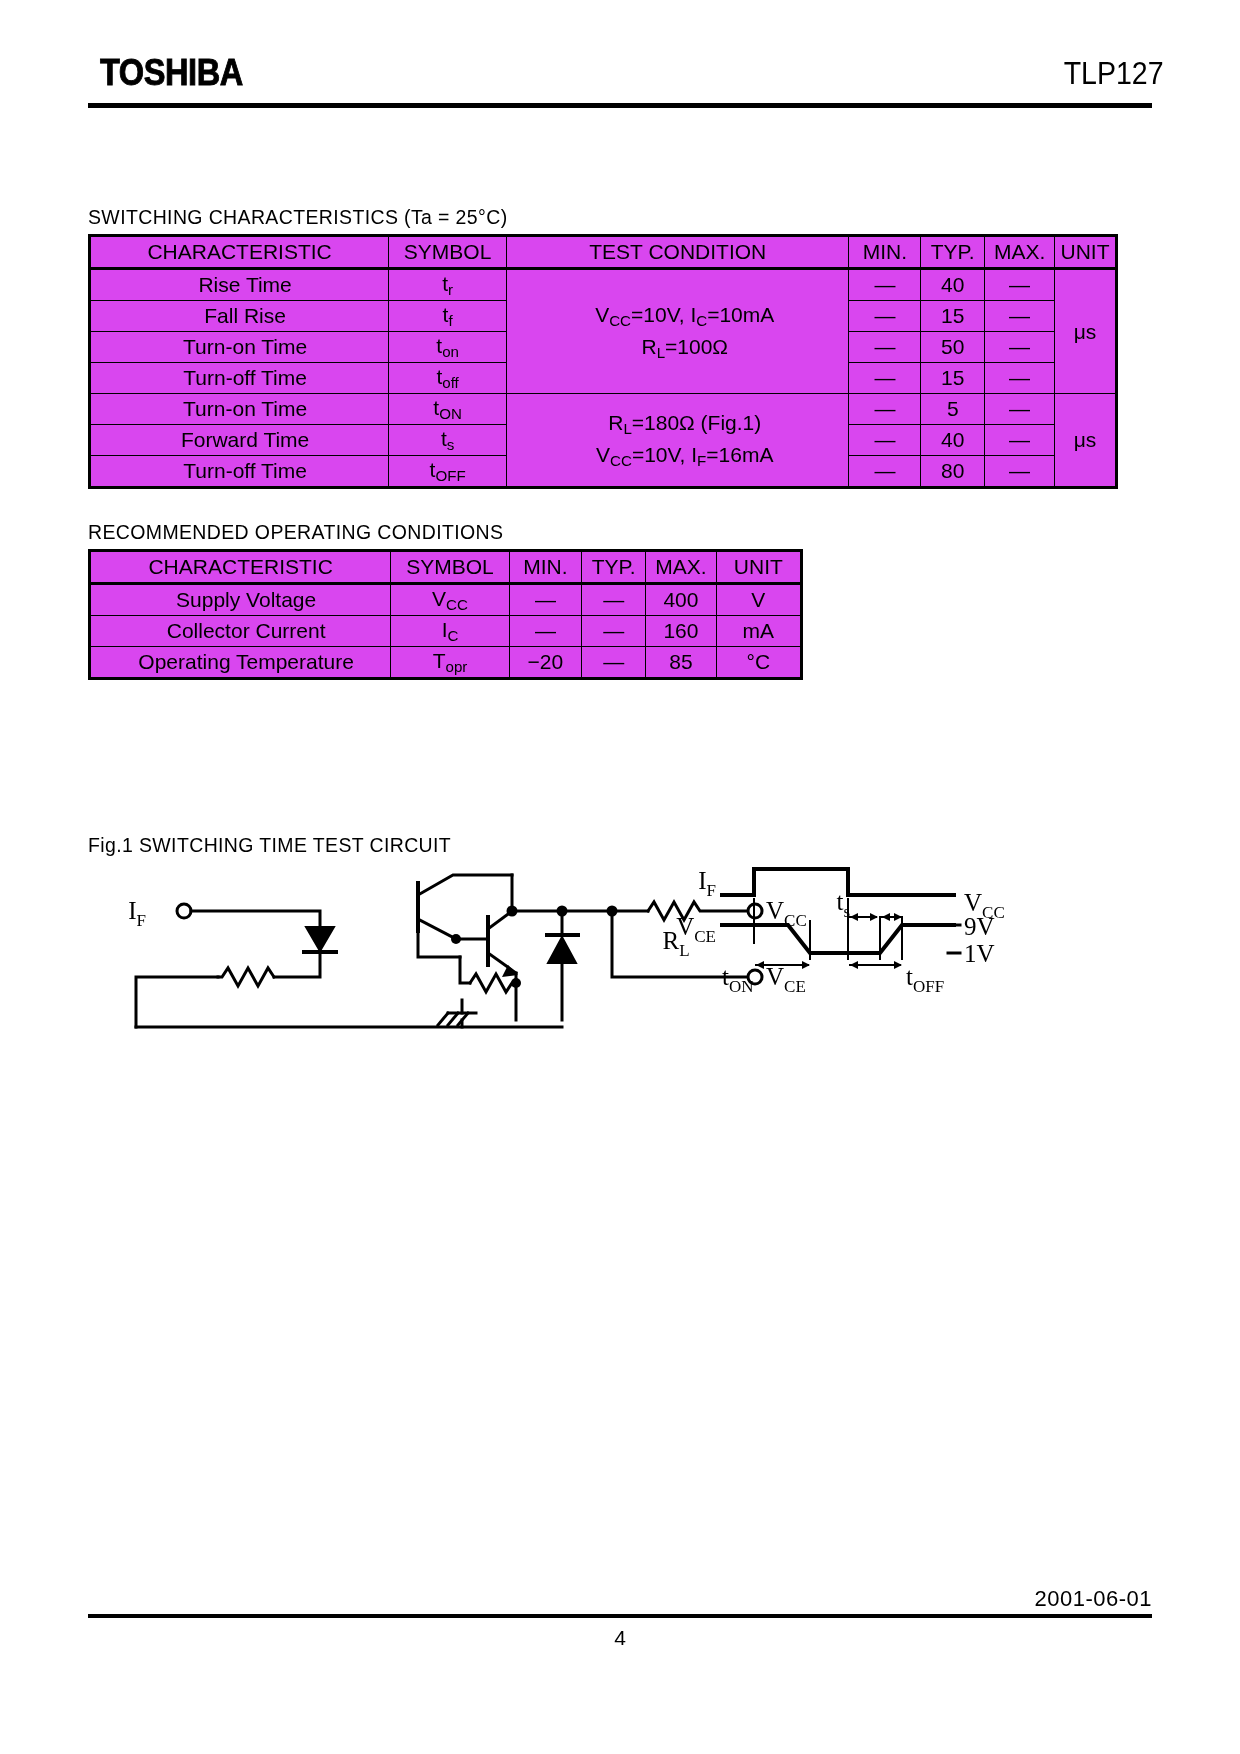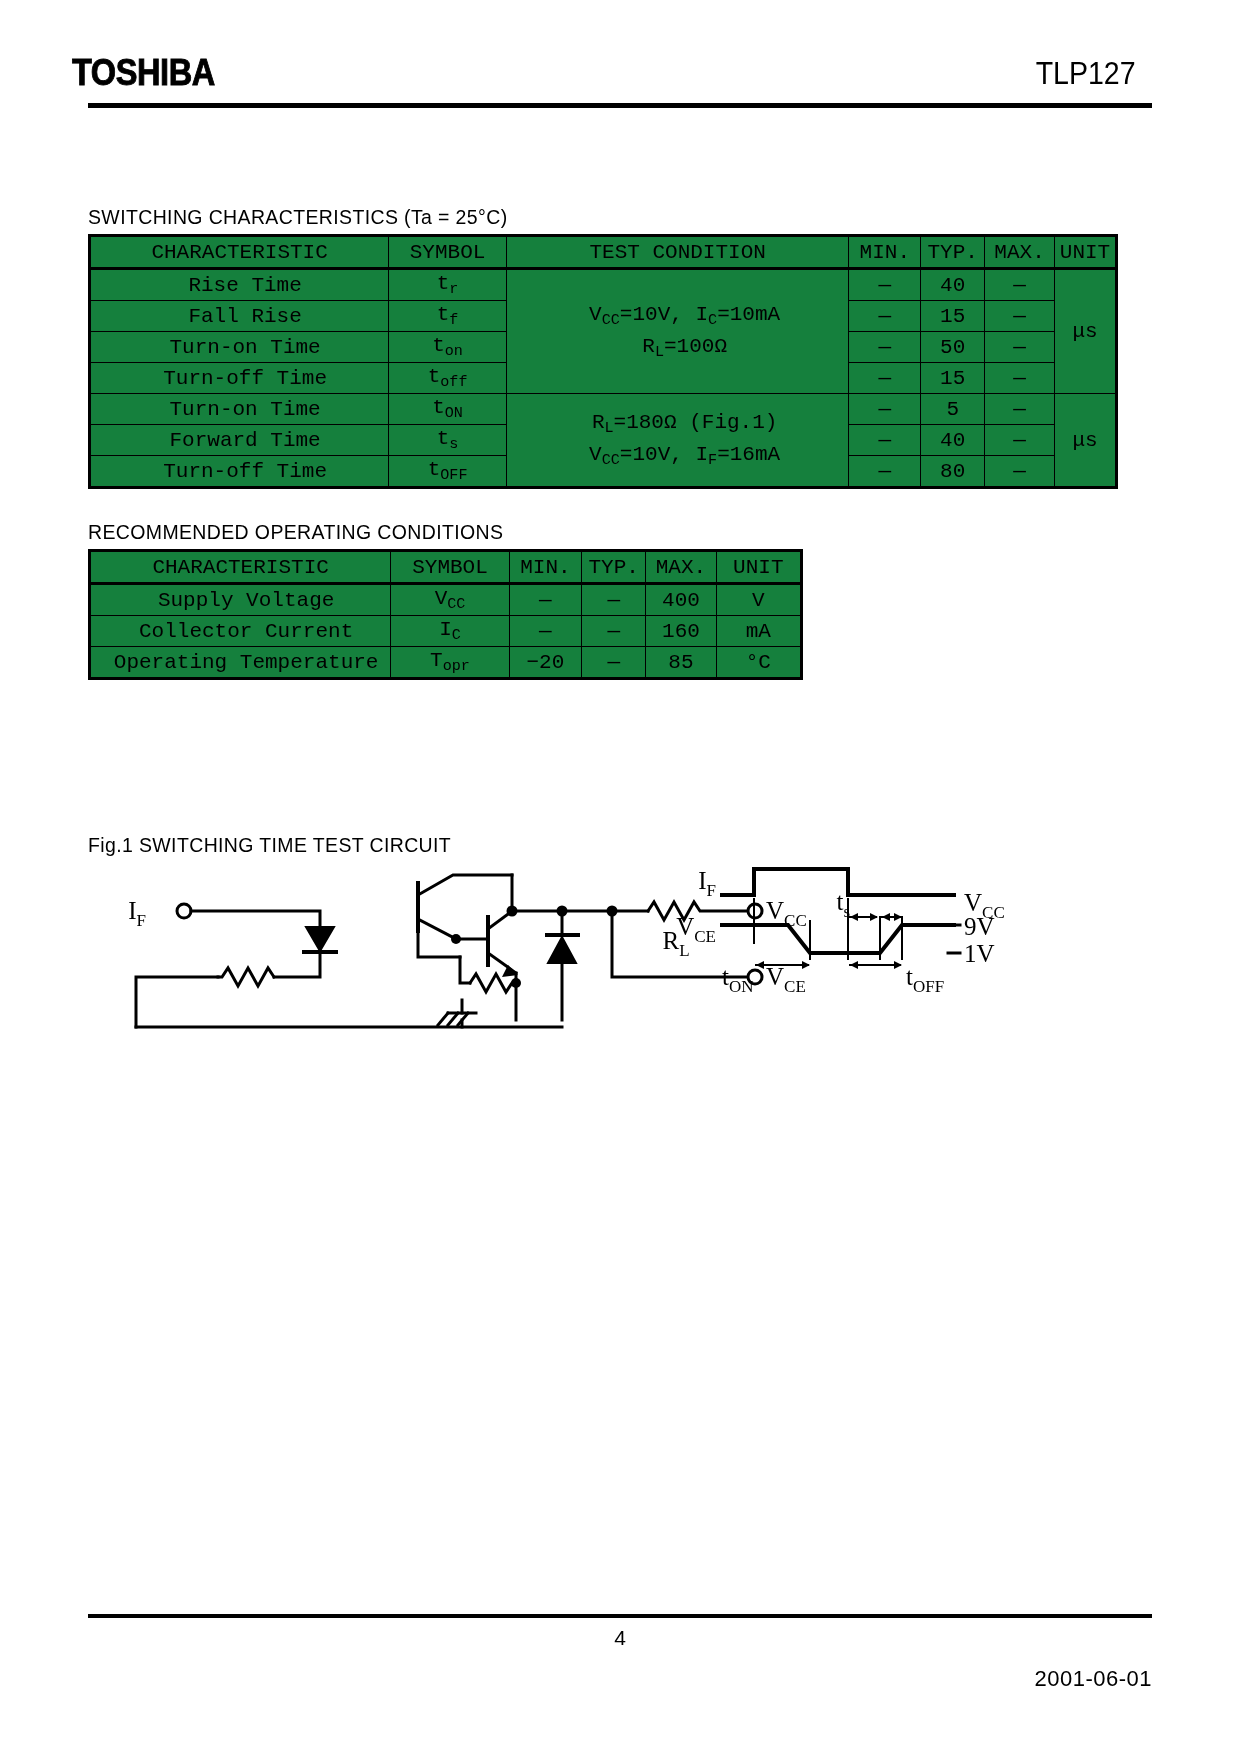--- a/index.html
+++ b/index.html
@@ -8,21 +8,21 @@
     background:#ffffff;
     font-family:"Liberation Serif", serif;
     color:#000;
     position:relative;
     overflow:hidden;
   }
   .page { position:relative; width:1240px; height:1754px; }
 
   
   .header {
-    position:absolute; left:72px; top:52px; width:1064px; height:62px;
+    position:absolute; left:100px; top:52px; width:1064px; height:62px;
   }
   .logo {
     position:absolute; left:0; top:0;
     font-family:"Liberation Sans", sans-serif;
     font-weight:bold;
     font-size:37px;
     letter-spacing:-0.5px;
     transform:scaleX(0.88);
     transform-origin:left center;
     -webkit-text-stroke:0.9px #000;
@@ -48,22 +48,22 @@
     letter-spacing:0.4px;
     white-space:nowrap;
     transform:scaleX(0.95);
     transform-origin:left center;
   }
 
   
   table.dt {
     position:absolute;
     border-collapse:collapse;
-    font-family:Liberation Mono, monospace;
-    background:#15803d;
+    font-family:Liberation Sans, sans-serif;
+    background:#d946ef;
   }
   table.dt td, table.dt th {
     border:1px solid #000;
     padding:0;
     font-weight:normal;
     font-size:21px;
     height:30px;
     vertical-align:middle;
   }
   table.dt { border:3px solid #000; }
@@ -83,21 +83,21 @@
 
   
   .footer-rule {
     position:absolute; left:88px; top:1614px; width:1064px; height:4px; background:#000;
   }
   .footer-page {
     position:absolute; left:0; top:1626px; width:1240px; text-align:center;
     font-family:"Liberation Sans", sans-serif; font-size:21px;
   }
   .footer-date {
-    position:absolute; right:88px; top:1666px;
+    position:absolute; right:88px; top:1586px;
     font-family:"Liberation Sans", sans-serif; font-size:22px;
     letter-spacing:0.5px;
   }
   .svgtext { font-family:"Liberation Serif", serif; font-size:25px; }
   .svgtext-sm { font-family:"Liberation Serif", serif; font-size:17px; }
 </style>
 </head>
 <body>
 
 <div class="page">

